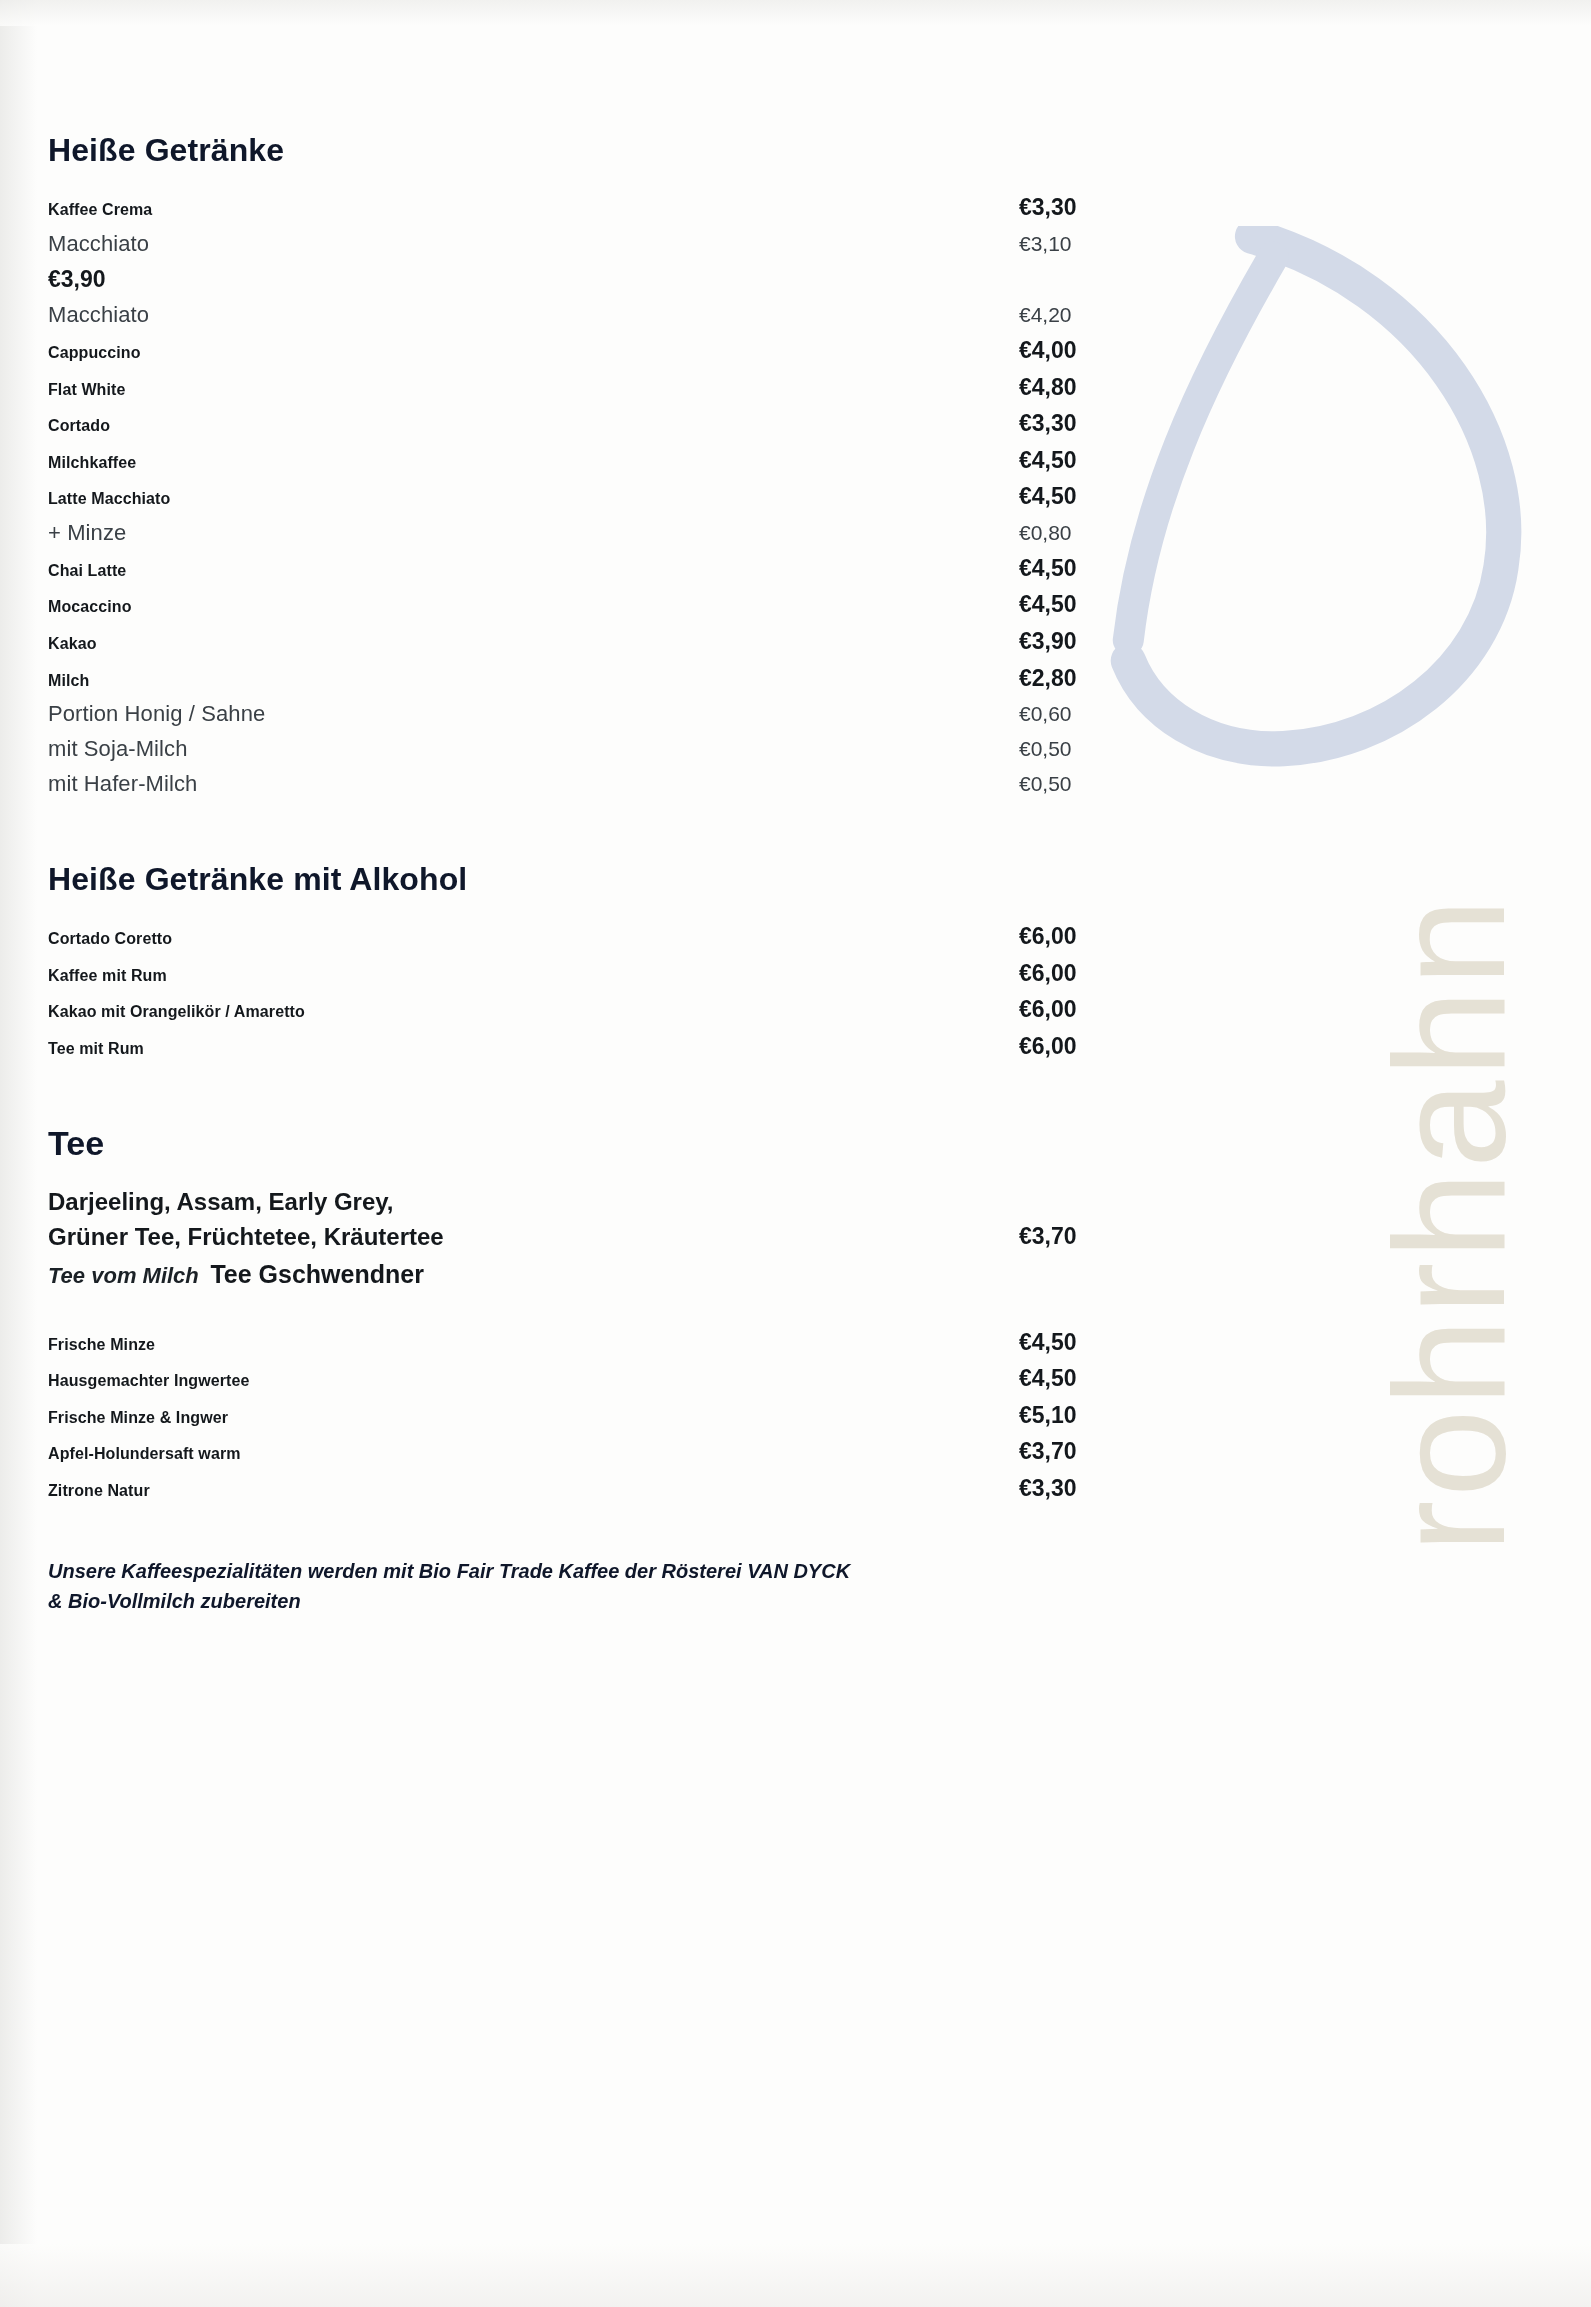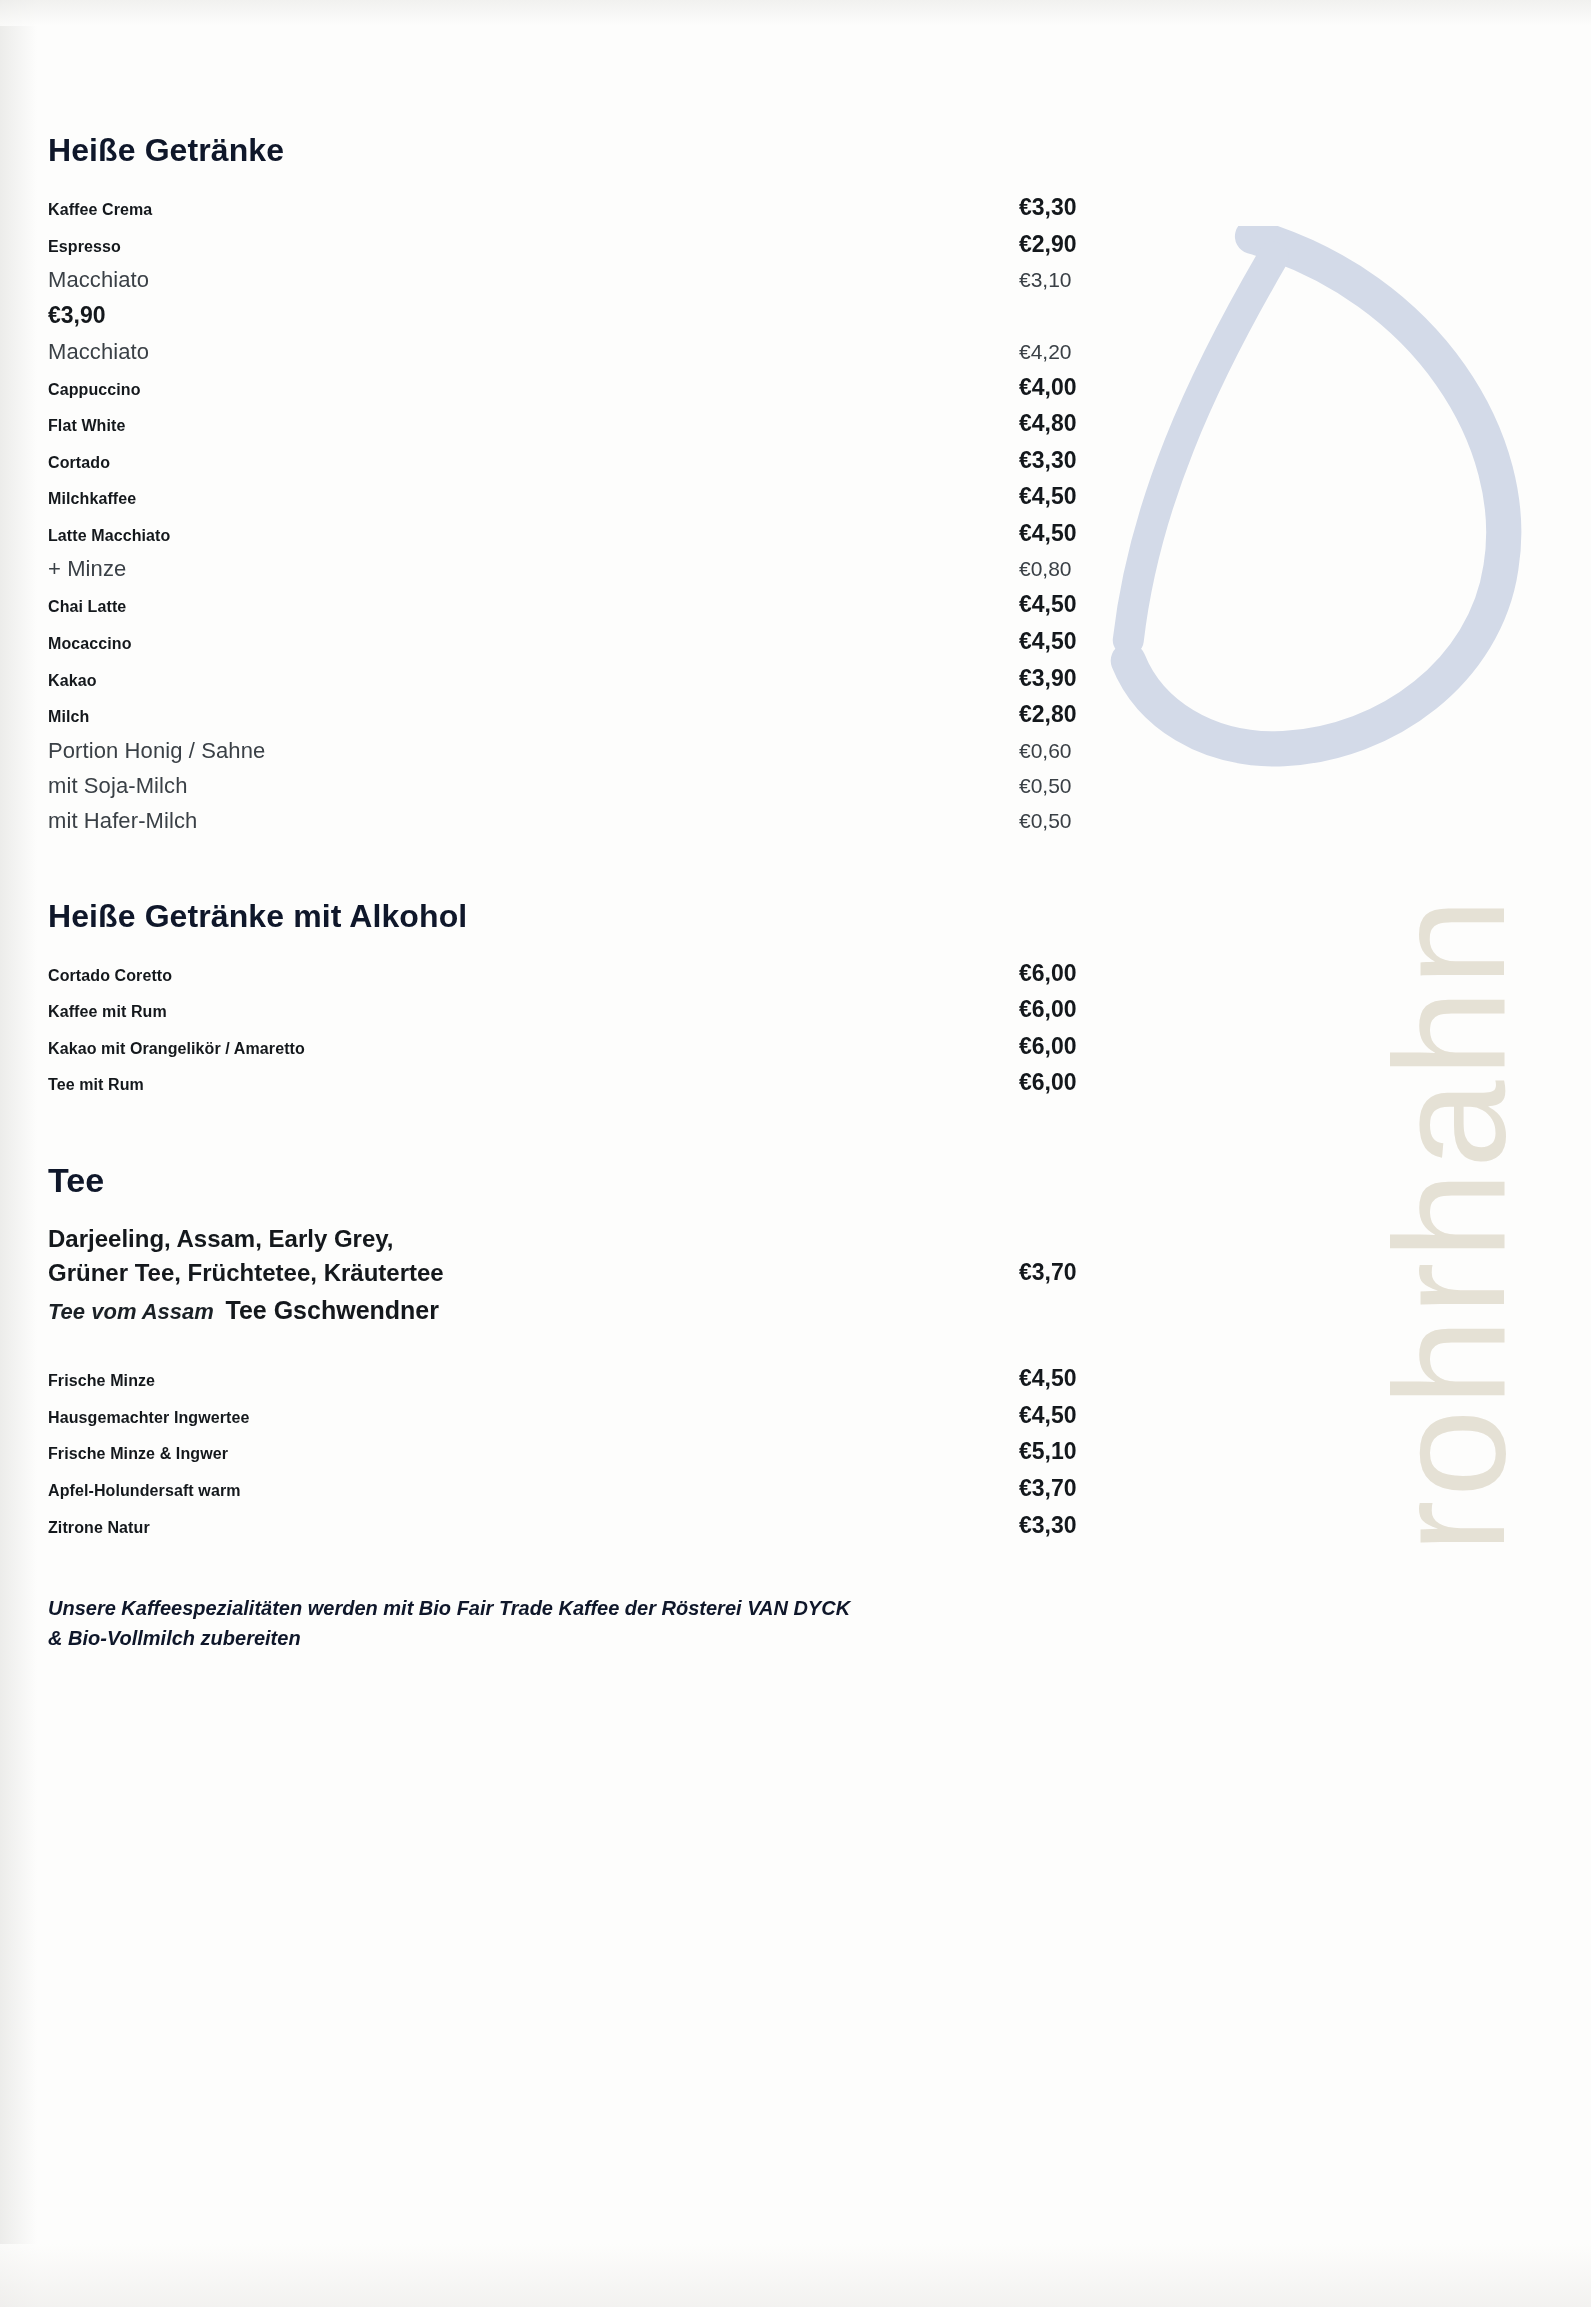--- a/index.html
+++ b/index.html
@@ -187,24 +187,20 @@
 
   <div class="content">
 
     <h2 class="section-title">Heiße Getränke</h2>
 
     <div class="rows">
       <div class="row">
           <div class="name">Kaffee Crema</div>
           <div class="price">€3,30</div>
         </div>
-      <div class="row">
-          <div class="name">Espresso</div>
-          <div class="price">€2,90</div>
-        </div>
       <div class="row sub">
           <div class="name">Macchiato</div>
           <div class="price">€3,10</div>
         </div>
       <div class="row">
           <div class="price">€3,90</div>
         </div>
       <div class="row sub">
           <div class="name">Macchiato</div>
           <div class="price">€4,20</div>
@@ -292,21 +288,21 @@
 
     <div class="tea-desc">
       <div>Darjeeling, Assam, Early Grey,</div>
       <div class="tea-line">
         <div class="txt">Grüner Tee, Früchtetee, Kräutertee</div>
         <div class="price">€3,70</div>
       </div>
     </div>
 
     <div class="tee-haus">
-      <span class="ital">Tee vom Assam</span>
+      <span class="ital">Tee vom Milch</span>
       <span class="brand">Tee Gschwendner</span>
     </div>
 
     <div class="gap-md"></div>
 
     <div class="rows">
       <div class="row">
           <div class="name">Frische Minze</div>
           <div class="price">€4,50</div>
         </div>

